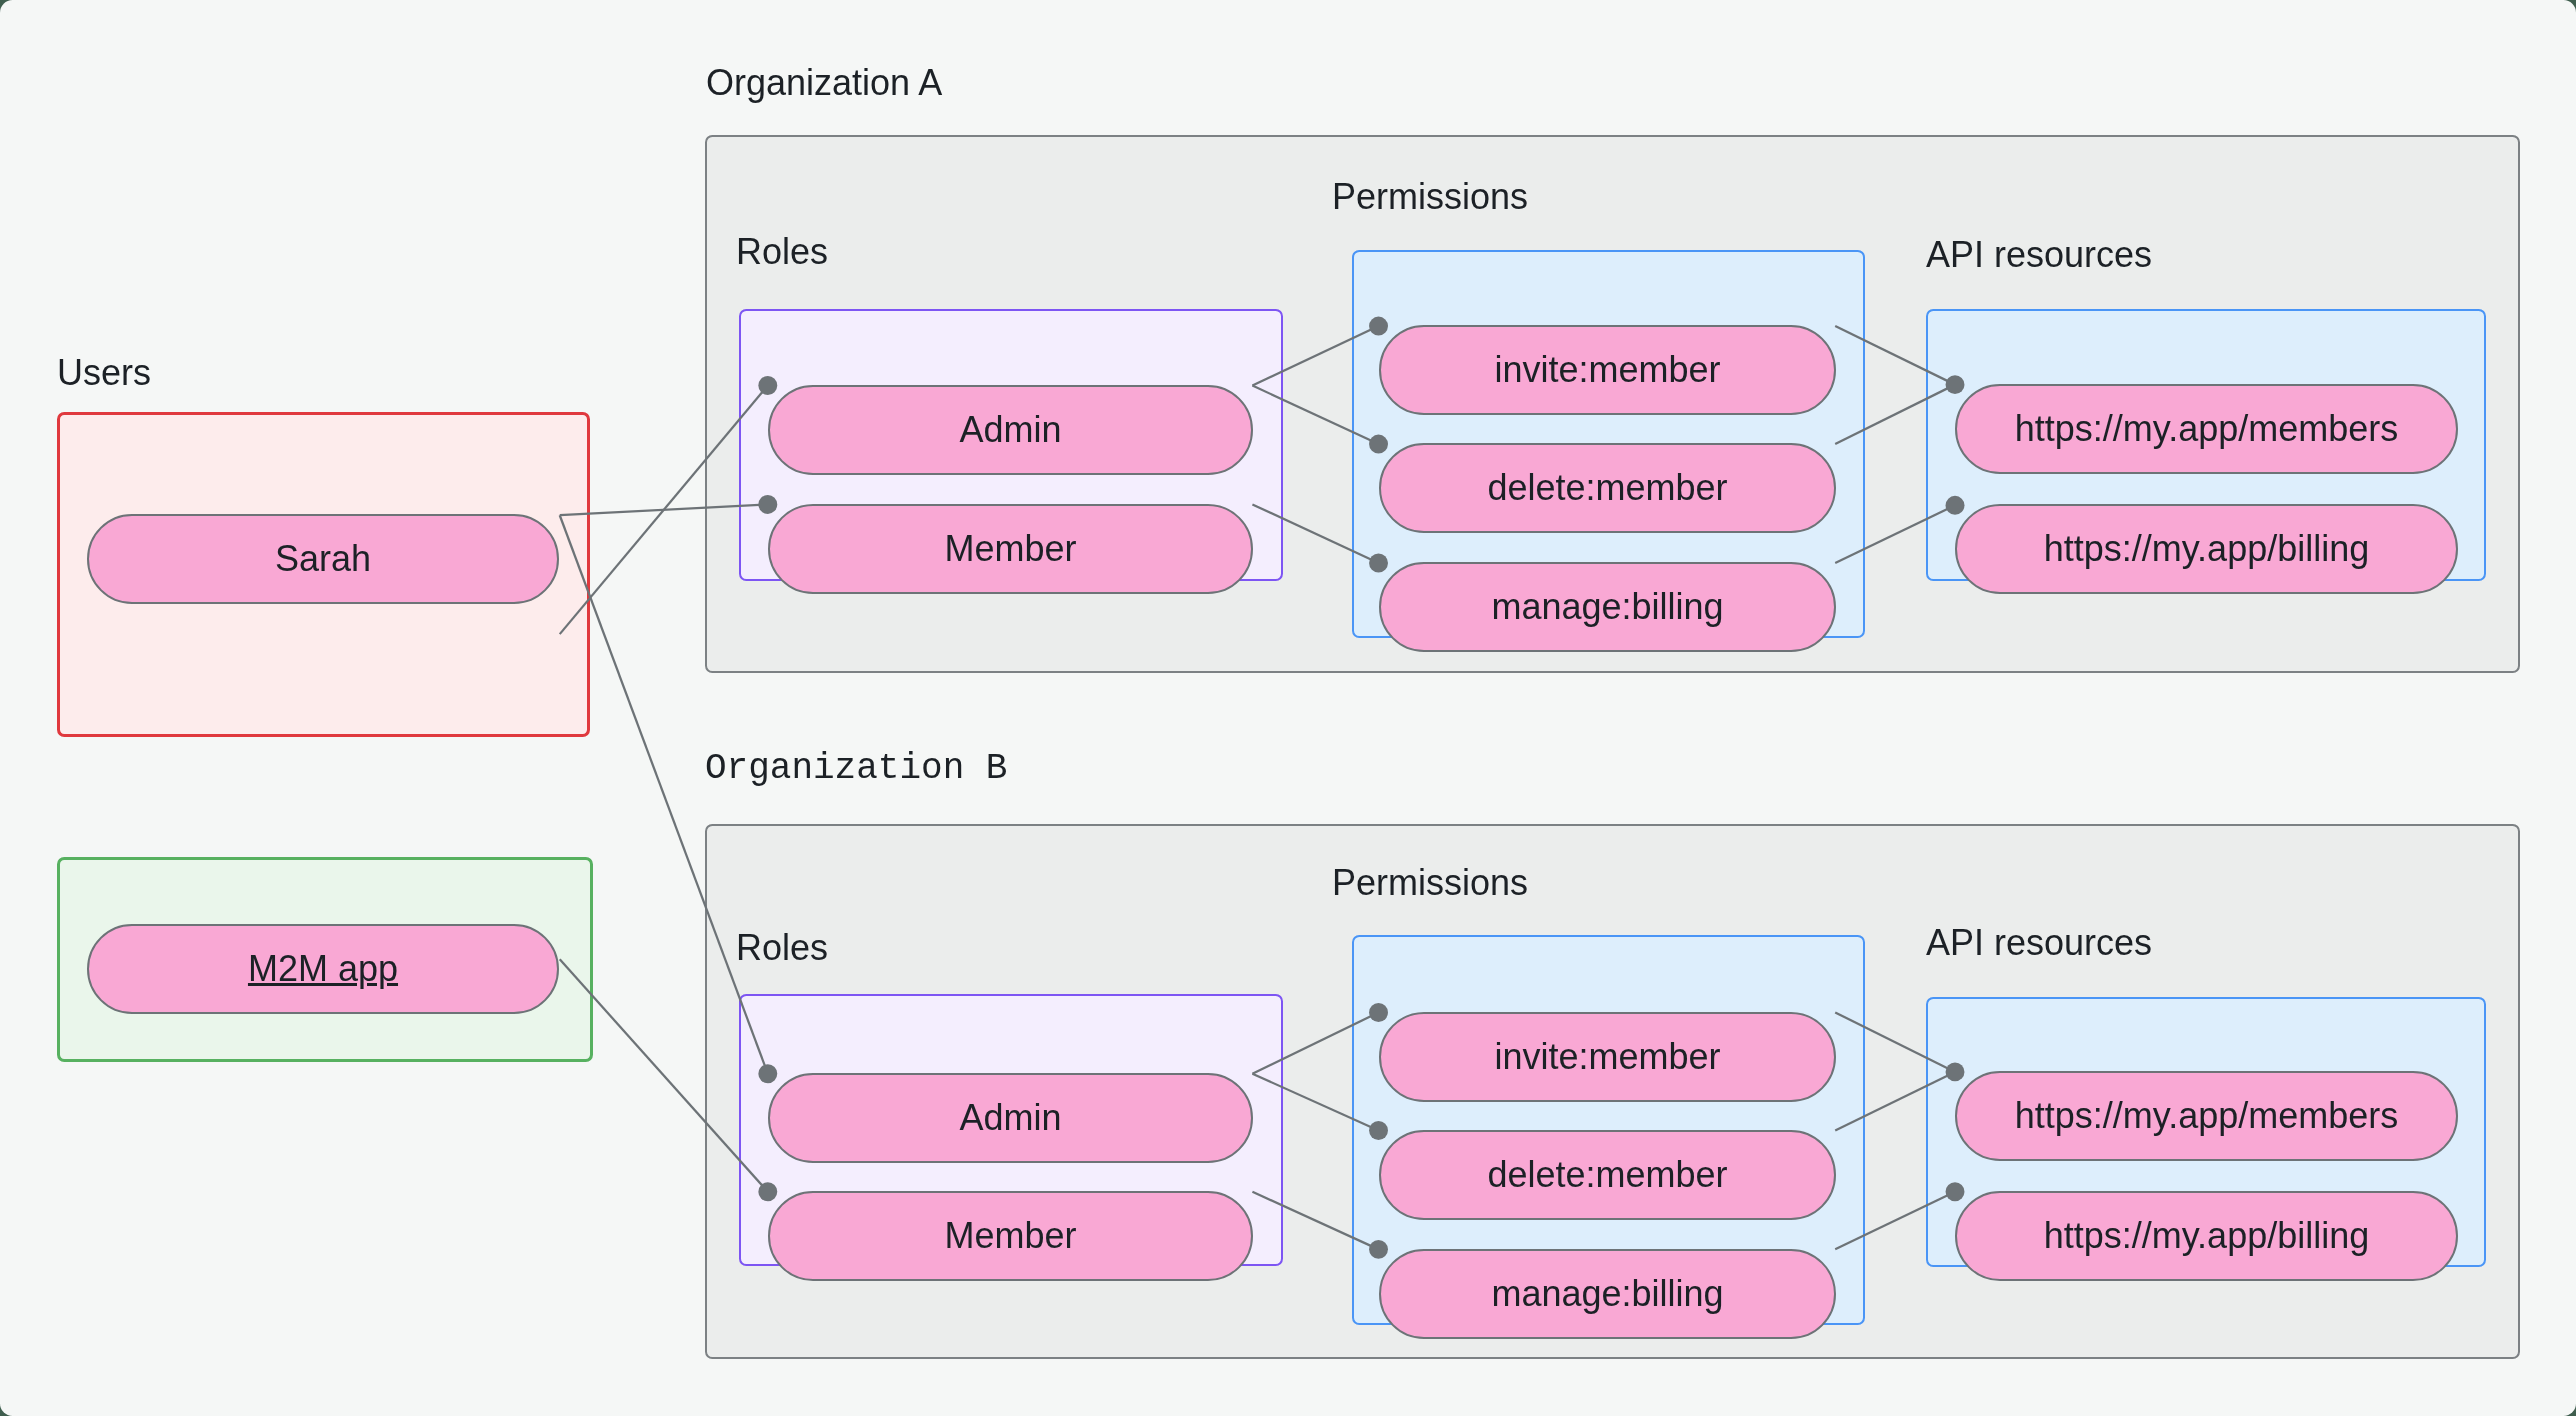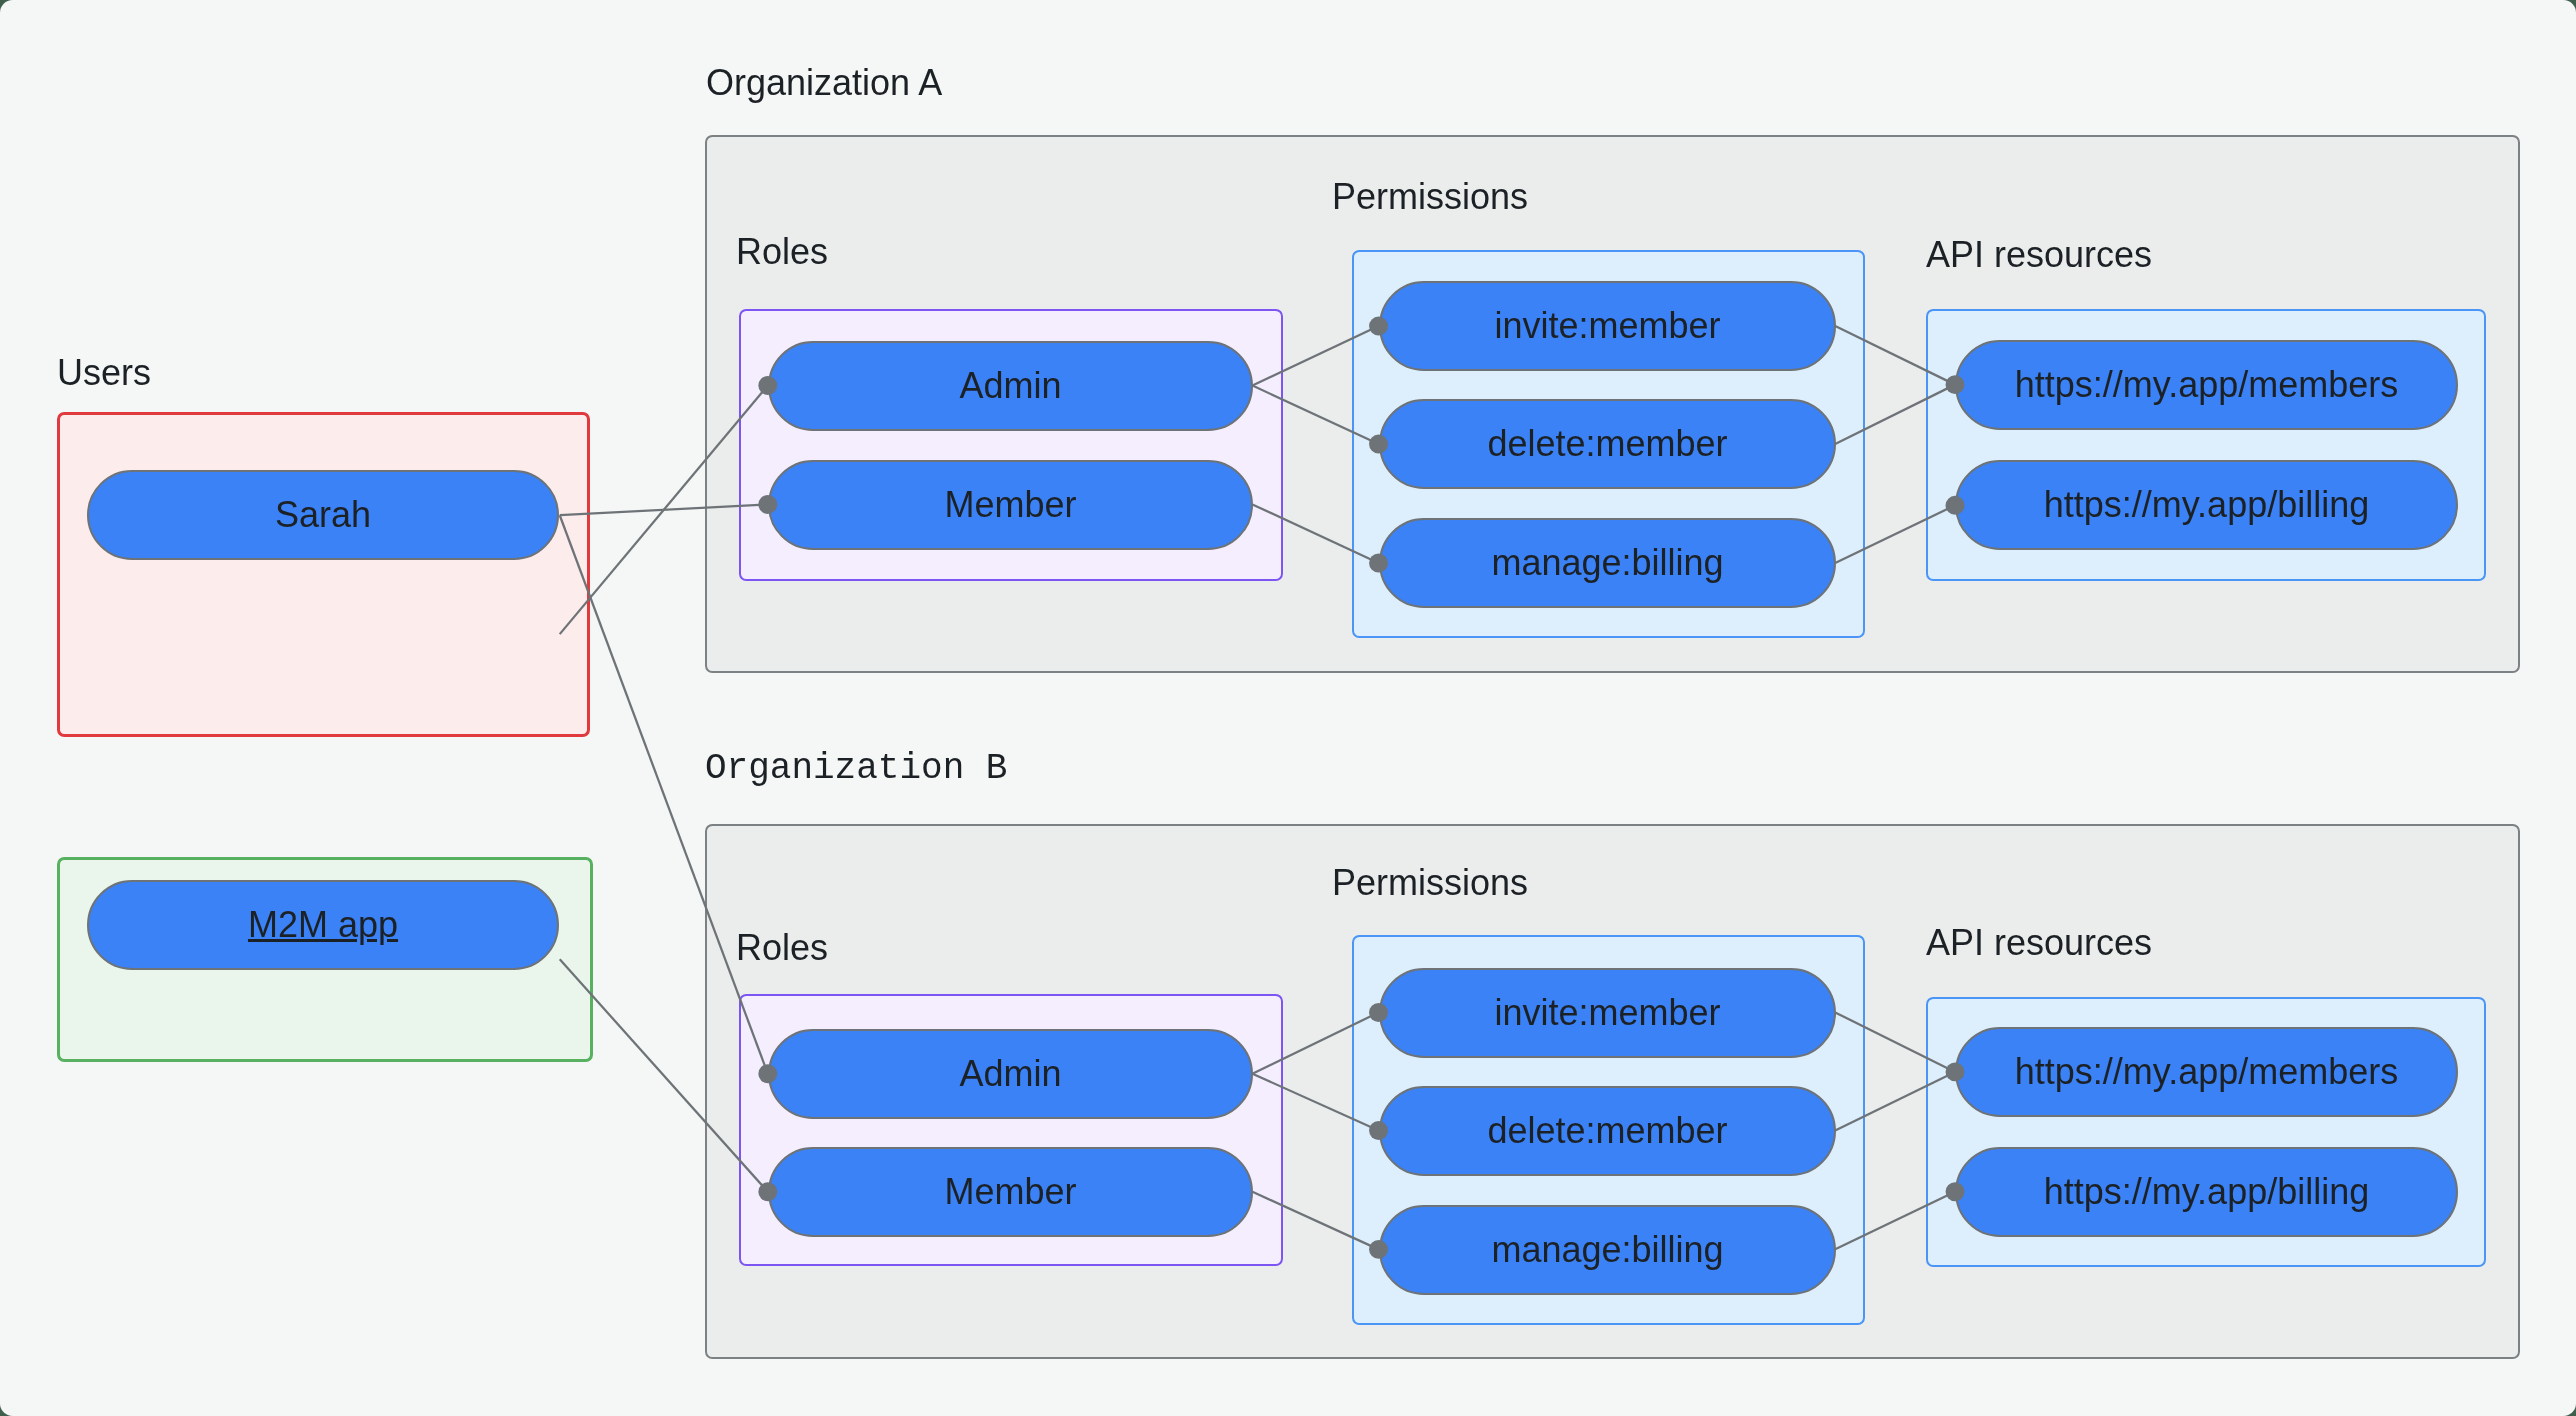--- a/index.html
+++ b/index.html
@@ -13,23 +13,23 @@
     background:#f5f7f6;border-radius:12.6px;overflow:hidden;
   }
   .gbox{position:absolute;box-sizing:border-box;border-radius:7.2px;}
   .box-users{background:#fdecec;border:3.6px solid #e0393e;}
   .box-m2m{background:#eaf6eb;border:3.6px solid #57b160;}
   .box-org{background:#ebedec;border:2.7px solid #7c8184;}
   .box-roles{background:#f4eefe;border:2.7px solid #7d55f3;}
   .box-blue{background:#ddeefc;border:2.7px solid #4a95f6;}
   .node{
     position:absolute;box-sizing:border-box;height:90px;
-    background:#3b82f6;border:2.3px solid #6d7377;border-radius:45px;
+    background:#f9a8d4;border:2.3px solid #6d7377;border-radius:45px;
     display:flex;align-items:center;justify-content:center;
-    font-size:36px;color:#1c2126;white-space:nowrap;
+    font-size:36px;color:#1c2126;white-space:nowrap;margin-top:44px;
   }
   .lbl{
     position:absolute;font-size:36px;line-height:40px;color:#1c2126;
     white-space:nowrap;
   }
   svg.edges{
     position:absolute;left:0;top:0;width:2576px;height:1416px;
     pointer-events:none;
   }
   svg.edges line{stroke:#6d7377;stroke-width:2.5px;}

